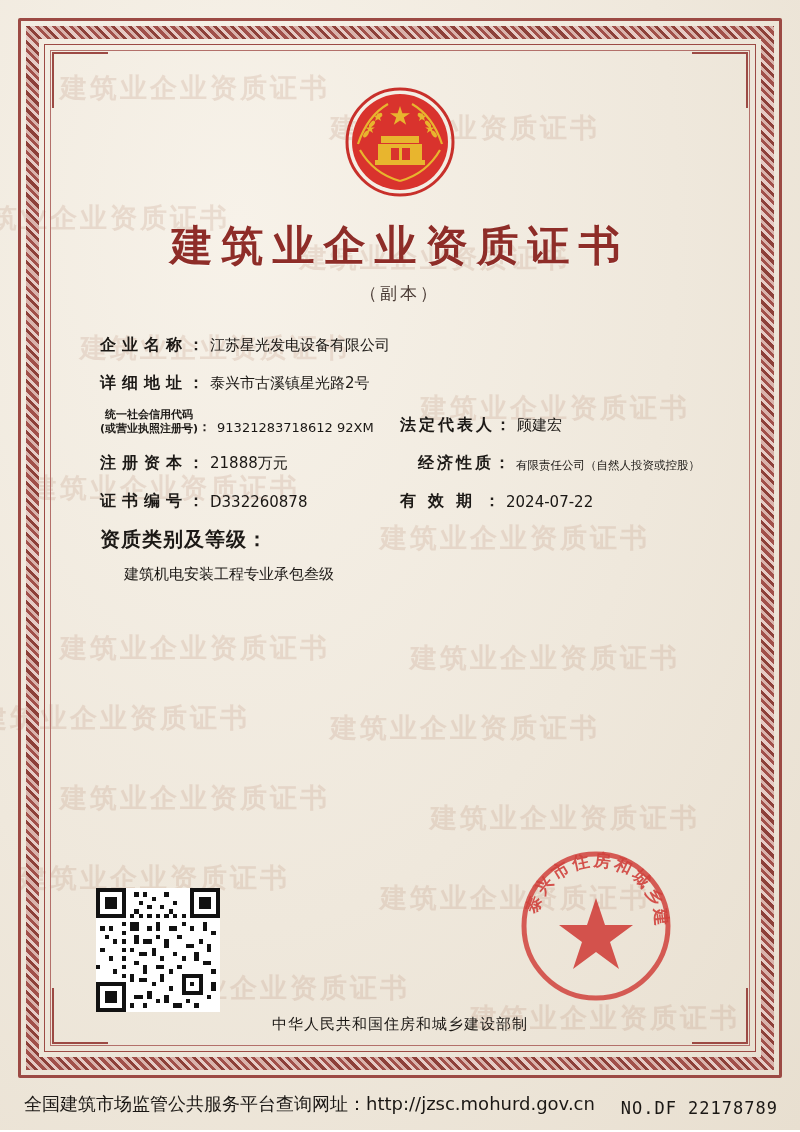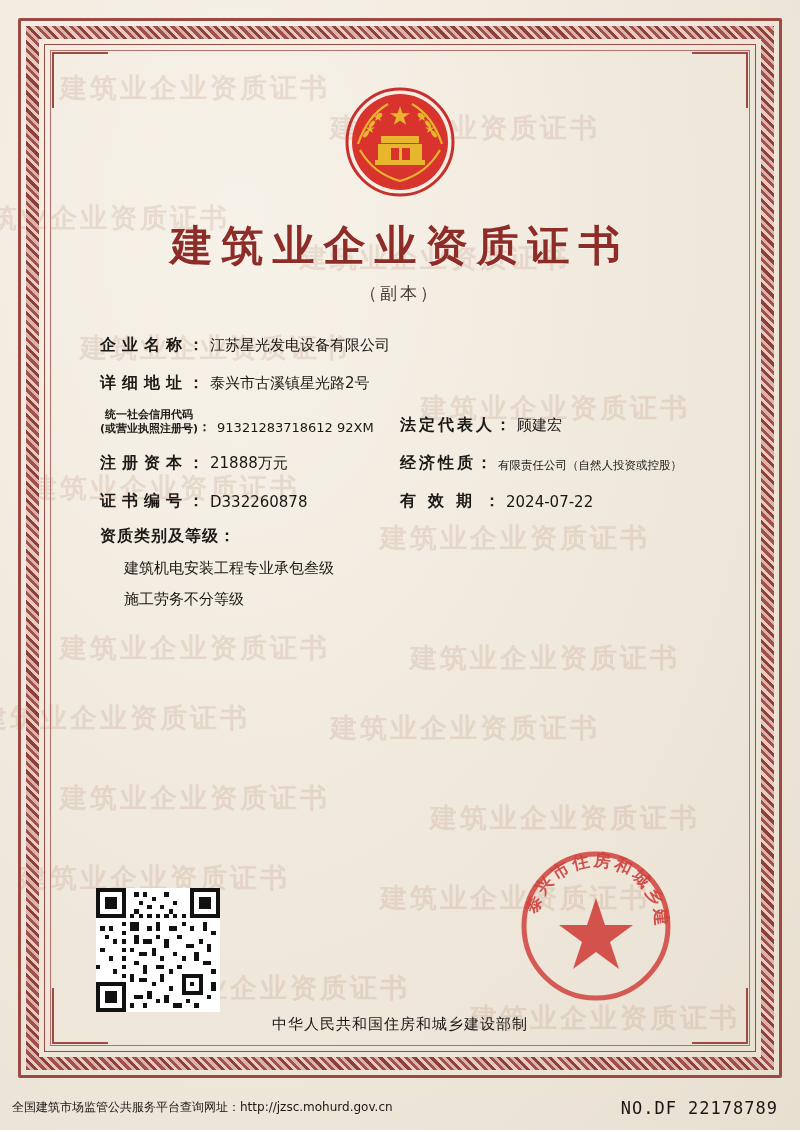--- a/index.html
+++ b/index.html
@@ -169,21 +169,21 @@
     font-size: 11px;
     font-weight: bold;
     line-height: 1.25;
     text-align: center;
     white-space: nowrap;
     color: #1c1916;
   }
 
   .qual-head {
     margin-top: 6px;
-    font-size: 16px;
+    font-size: 20px;
     font-weight: bold;
     color: #1c1916;
     letter-spacing: 1px;
   }
   .qual-item {
     margin-top: 12px;
     margin-left: 24px;
     font-size: 15px;
     color: #1a1714;
   }
@@ -238,23 +238,23 @@
     bottom: 96px;
     text-align: center;
     font-size: 15px;
     color: #1a1714;
     letter-spacing: 1px;
   }
 
   
   .footer-left {
     position: absolute;
-    left: 12px;
+    left: 24px;
     bottom: 14px;
-    font-size: 12px;
+    font-size: 18px;
     color: #1a1714;
   }
   .footer-right {
     position: absolute;
     right: 22px;
     bottom: 12px;
     font-size: 17px;
     color: #1a1714;
     letter-spacing: 1px;
     font-family: "DejaVu Sans Mono", "Liberation Mono", monospace;
@@ -367,21 +367,21 @@
         <span class="val">顾建宏</span>
       </div>
     </div>
 
     <div class="row">
       <div class="cell left" style="width:300px;">
         <span class="lbl sp3">注册资本</span>
         <span class="colon">：</span>
         <span class="val">21888万元</span>
       </div>
-      <div class="cell right" style="width:300px;">
+      <div class="cell right" style="width:300px;justify-content:flex-end;">
         <span class="lbl sp2">经济性质</span>
         <span class="colon">：</span>
         <span class="val tiny">有限责任公司（自然人投资或控股）</span>
       </div>
     </div>
 
     <div class="row">
       <div class="cell left" style="width:300px;">
         <span class="lbl sp3">证书编号</span>
         <span class="colon">：</span>
@@ -389,21 +389,20 @@
       </div>
       <div class="cell right" style="width:300px;">
         <span class="lbl sp5">有效期</span>
         <span class="colon">：</span>
         <span class="val">2024-07-22</span>
       </div>
     </div>
 
     <div class="qual-head">资质类别及等级：</div>
     <div class="qual-item">建筑机电安装工程专业承包叁级</div>
-    <div class="qual-item">施工劳务不分等级</div>
   </div>
 
   <div class="qr">
     <svg viewBox="0 0 29 29" width="124" height="124" shape-rendering="crispEdges">
       <rect width="29" height="29" fill="#ffffff"></rect>
       <g fill="#111111">
 
         <rect x="0" y="0" width="7" height="1"></rect>
           <rect x="0" y="6" width="7" height="1"></rect>
         <rect x="0" y="0" width="1" height="7"></rect>

